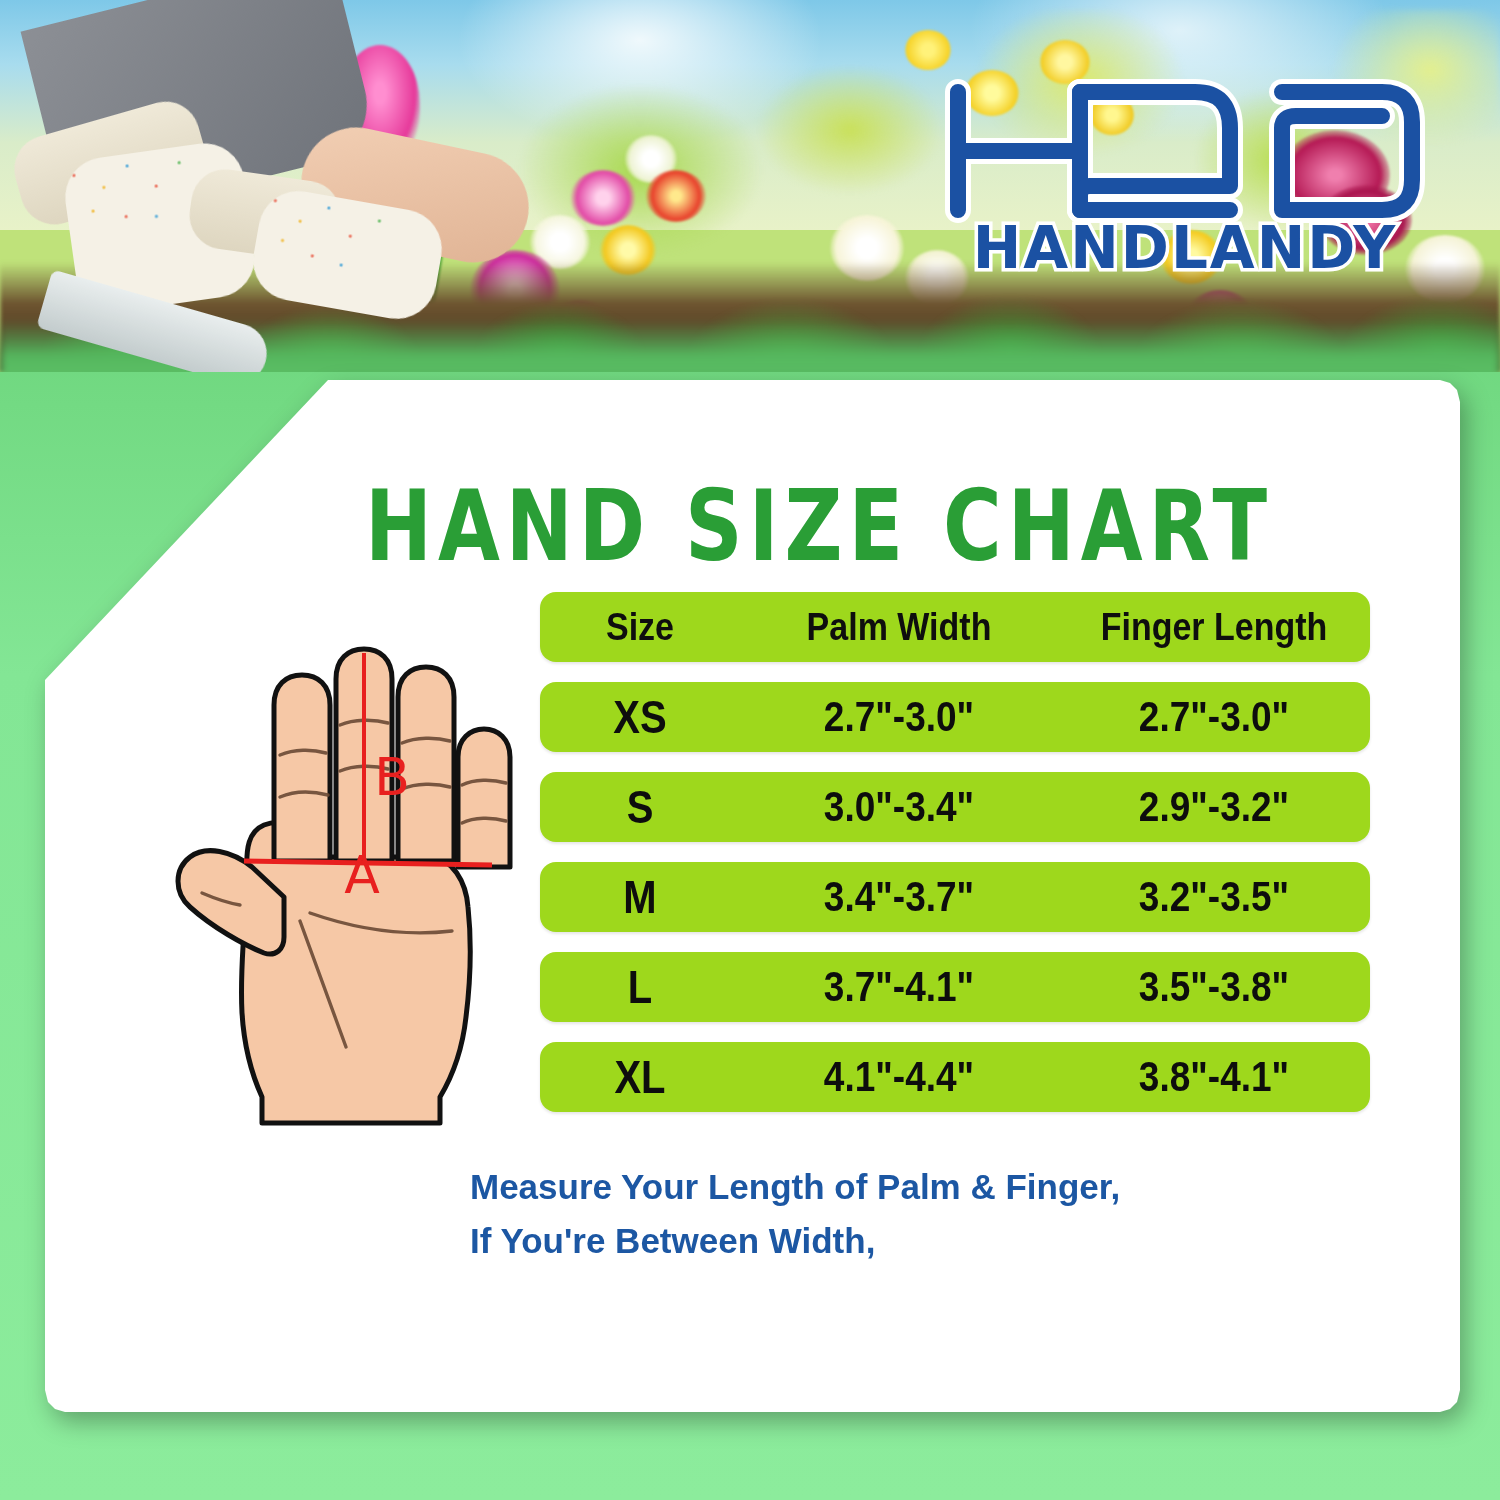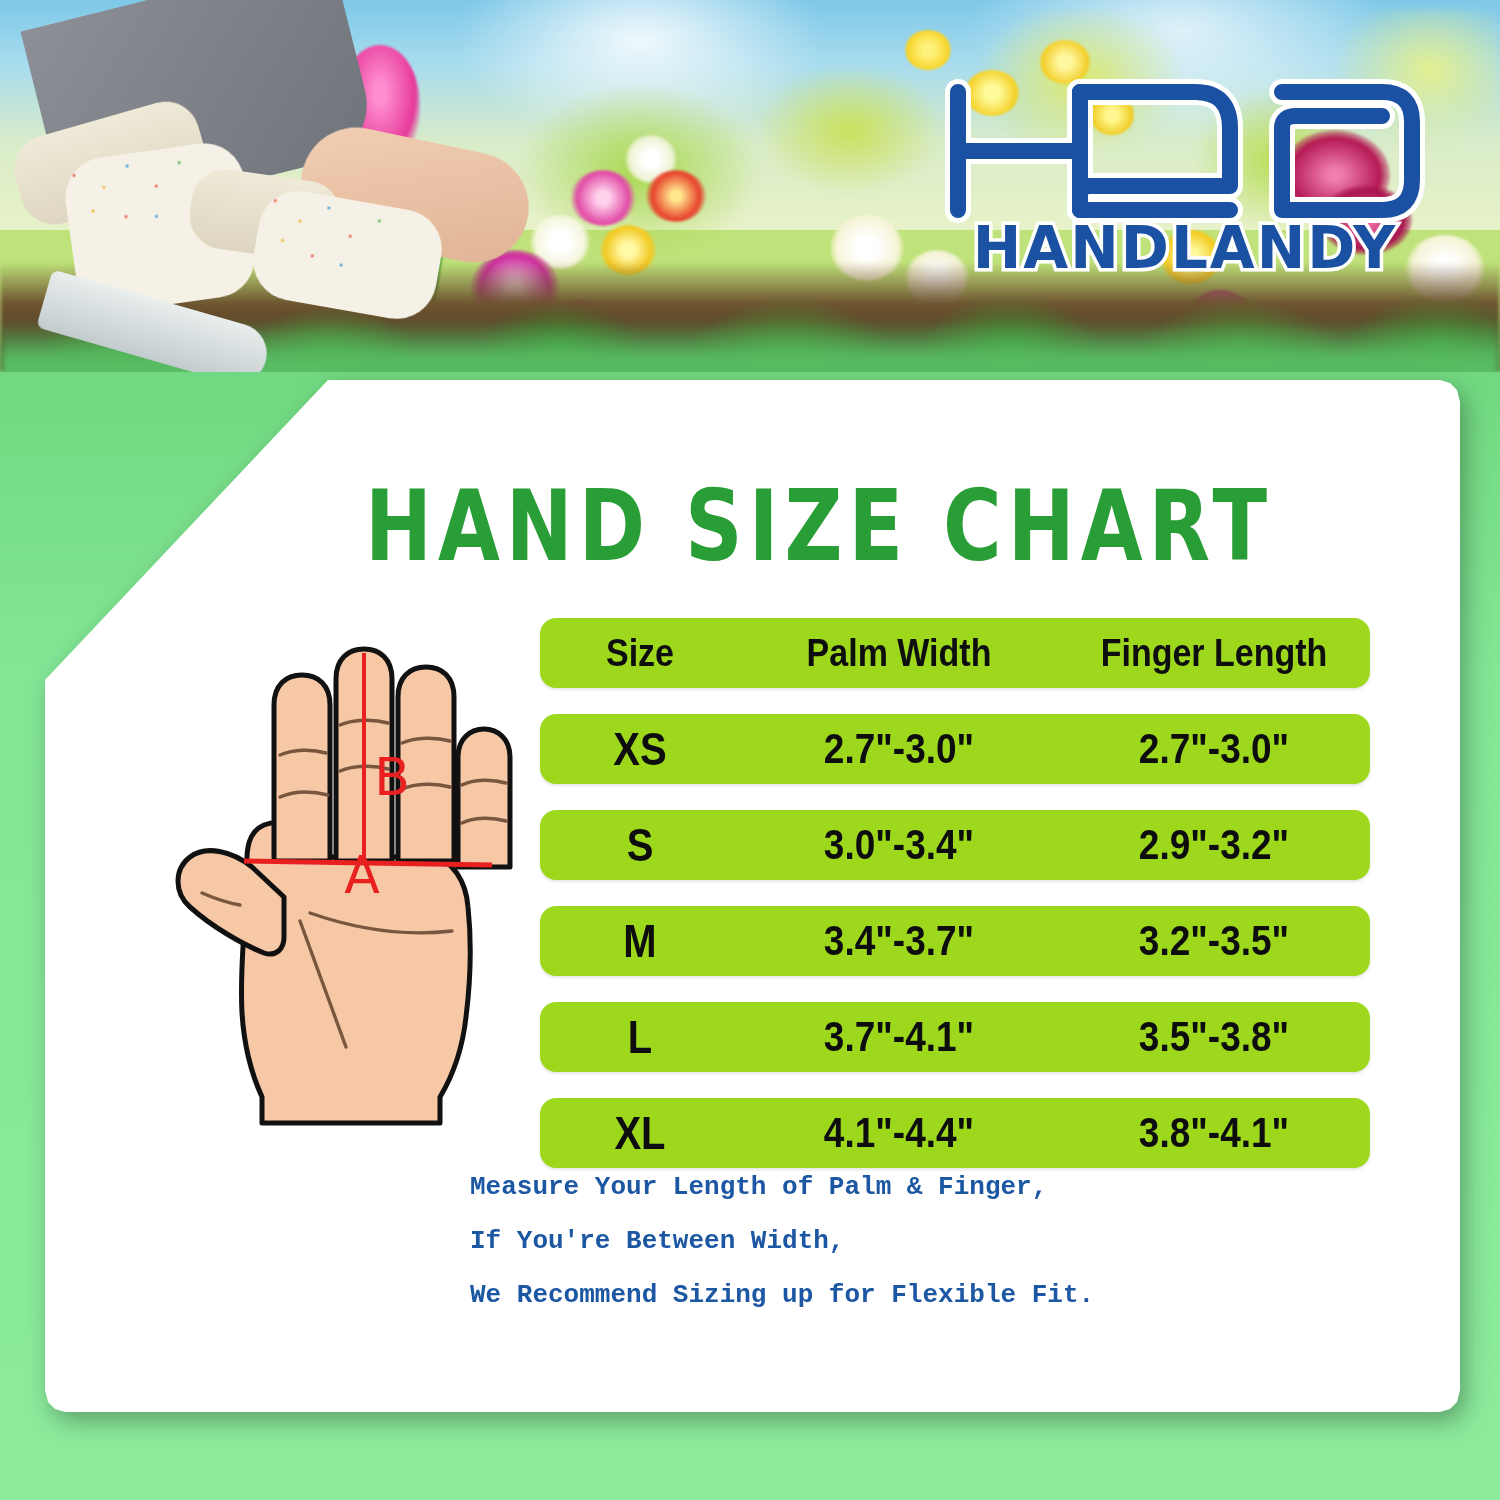--- a/index.html
+++ b/index.html
@@ -124,38 +124,37 @@
     white-space:nowrap;
   }
 
   
   .table{position:absolute;left:495px;top:212px;width:830px;}
   .row{
     height:70px;margin-bottom:20px;border-radius:16px;
     background:#9ed81c;
     display:flex;align-items:center;
     box-shadow:0 2px 3px rgba(0,0,0,.10);
-    margin-top:26px;
   }
   .row .c0{width:200px;text-align:center;}
   .row .c1{width:318px;text-align:center;}
   .row .c2{width:312px;text-align:center;}
   .head .c0,.head .c1,.head .c2{
     font-size:34px;font-weight:bold;color:#0e0e0e;
     transform:scaleY(1.12);
   }
   .body .c0{font-size:40px;font-weight:bold;color:#0d0d0d;transform:scaleY(1.14);}
   .body .c1,.body .c2{font-size:37px;font-weight:bold;color:#0d0d0d;transform:scaleY(1.14);}
 
   
   .note{
     position:absolute;left:425px;top:780px;width:940px;
     color:#1c57a3;font-weight:bold;
-    font-family:Liberation Mono, monospace;
-    font-size:26px;line-height:54px;
+    font-family:Liberation Sans, sans-serif;
+    font-size:35px;line-height:54px;
   }
   .note div{white-space:nowrap;}
 
   
   .hand{position:absolute;left:95px;top:265px;width:400px;height:490px;}
   .hand svg{width:100%;height:100%;display:block;}
 </style>
 </head>
 <body>
 
@@ -321,16 +320,15 @@
       <div class="row body">
         <div class="c0">XL</div>
         <div class="c1">4.1"-4.4"</div>
         <div class="c2">3.8"-4.1"</div>
       </div>
     </div>
 
     <div class="note">
       <div>Measure Your Length of Palm &amp; Finger,</div>
       <div>If You're Between Width,</div>
-      <div>We Recommend Sizing up for Flexible Fit.</div>
     </div>
   </div>
 </div>
 
 </body></html>

